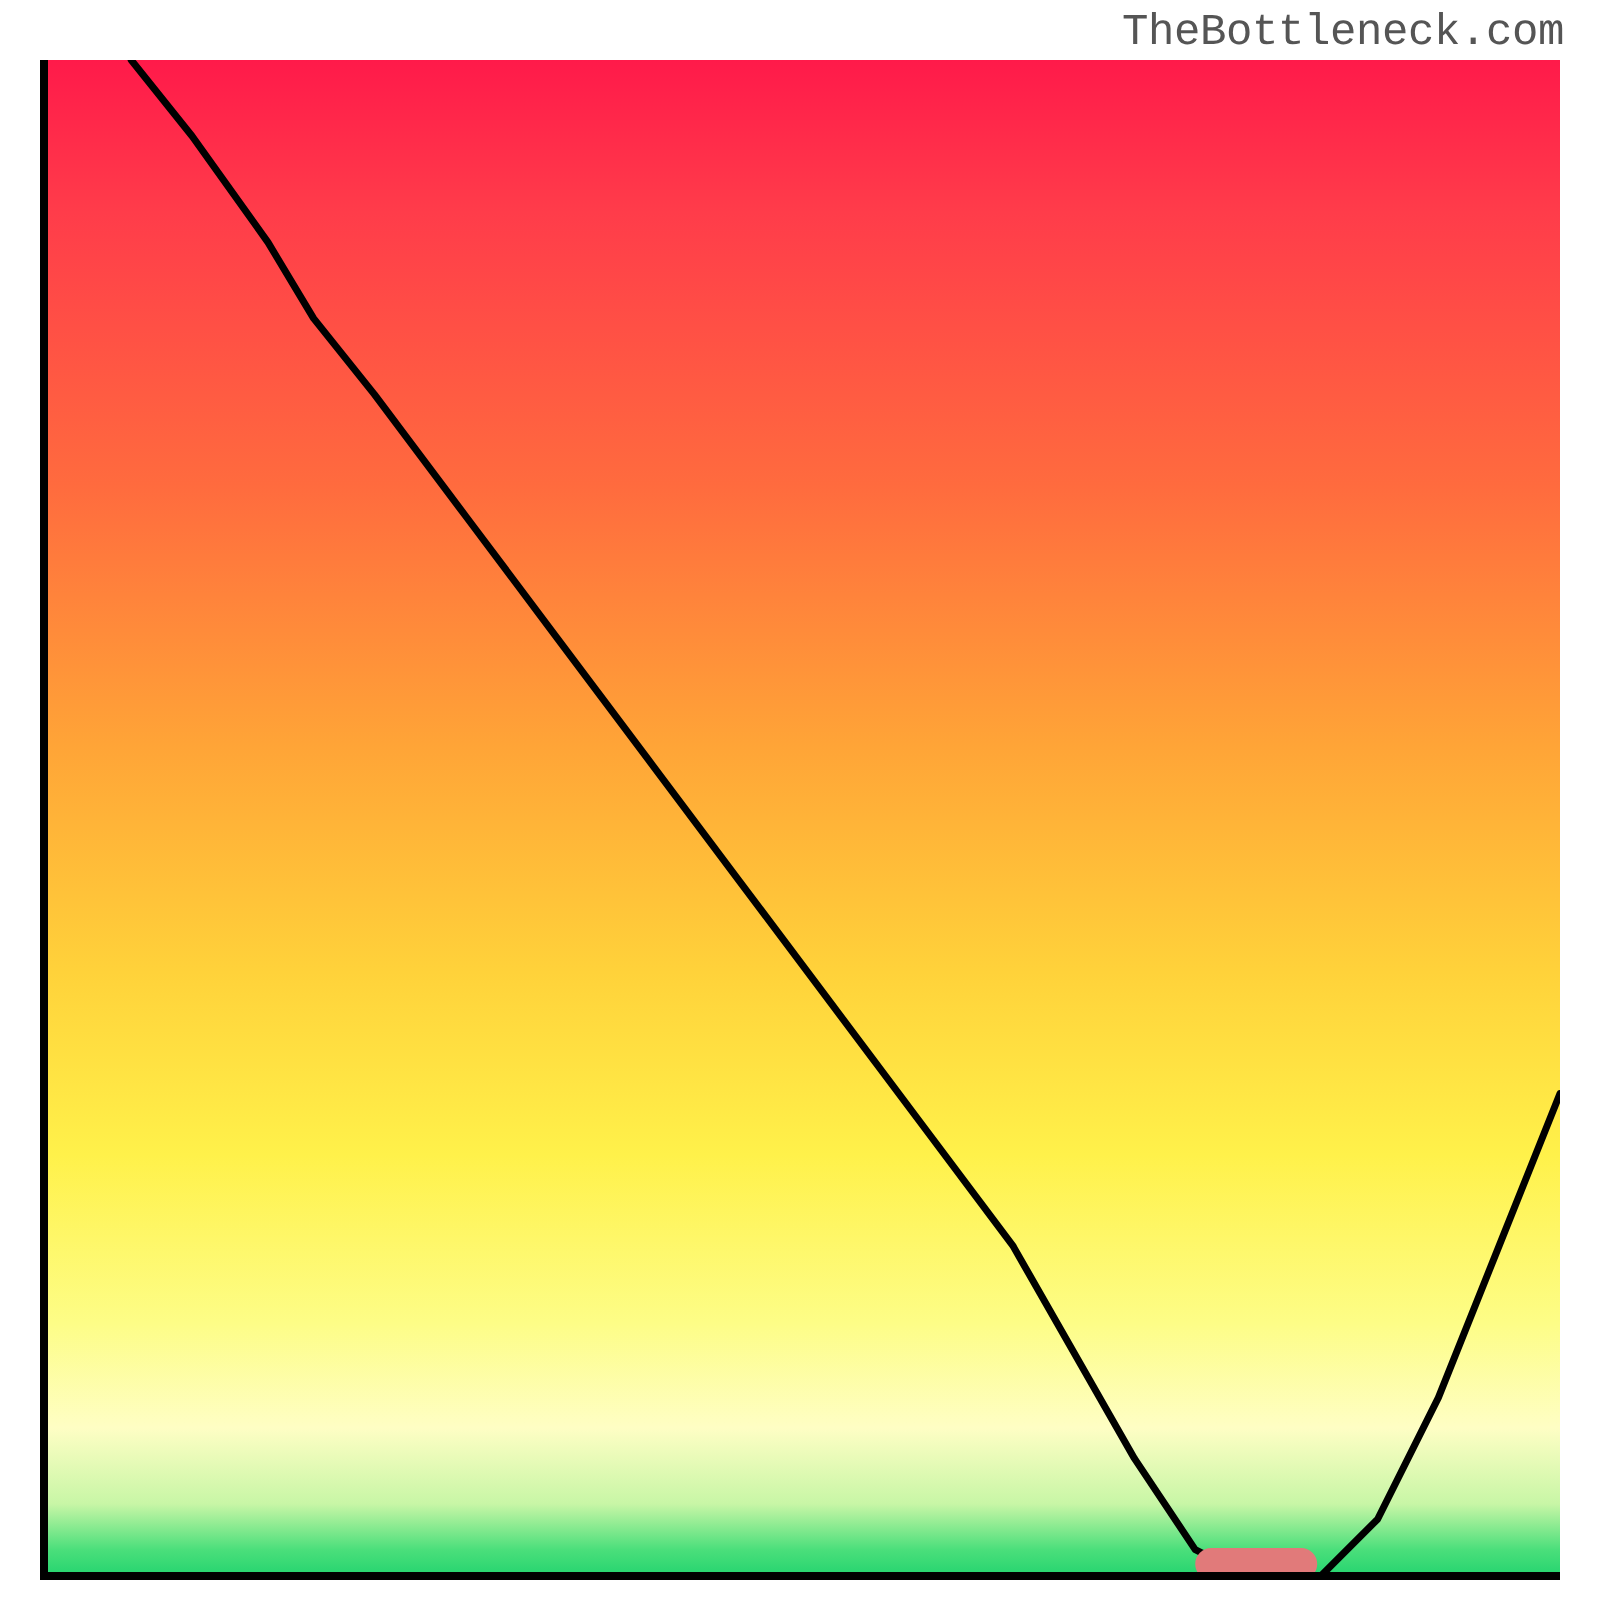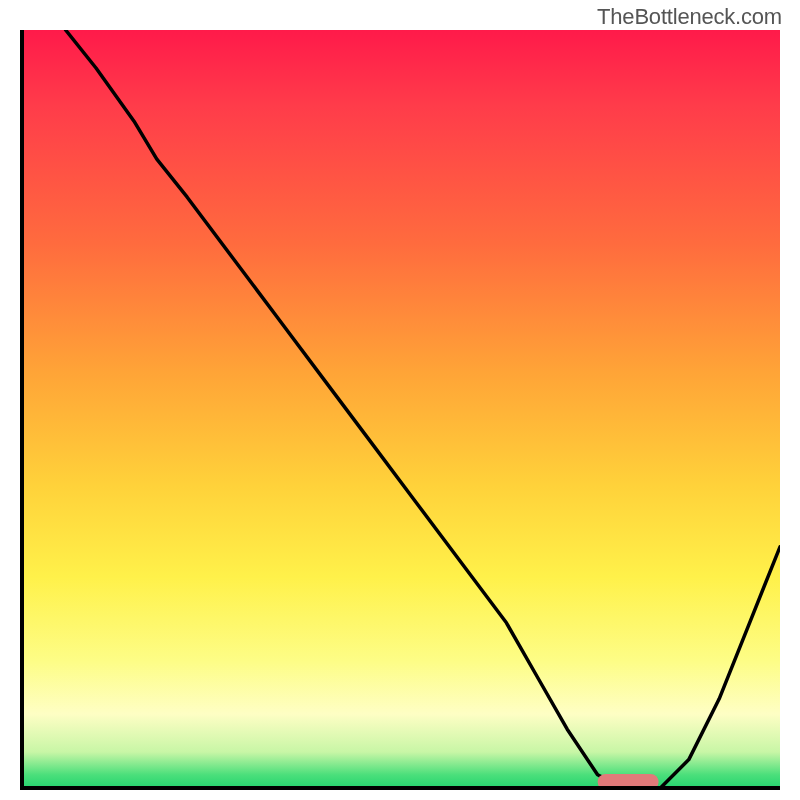--- a/index.html
+++ b/index.html
@@ -7,20 +7,21 @@
     padding: 0;
     width: 800px;
     height: 800px;
     background: #ffffff;
     font-family: Arial, Helvetica, sans-serif;
   }
   .container {
     position: relative;
     width: 800px;
     height: 734px;
+    font-family: Liberation Mono, monospace;
   }
   .watermark {
     position: absolute;
     top: 4px;
     right: 18px;
     color: #555555;
     font-size: 22px;
     font-weight: 500;
     letter-spacing: -0.2px;
     z-index: 30;

